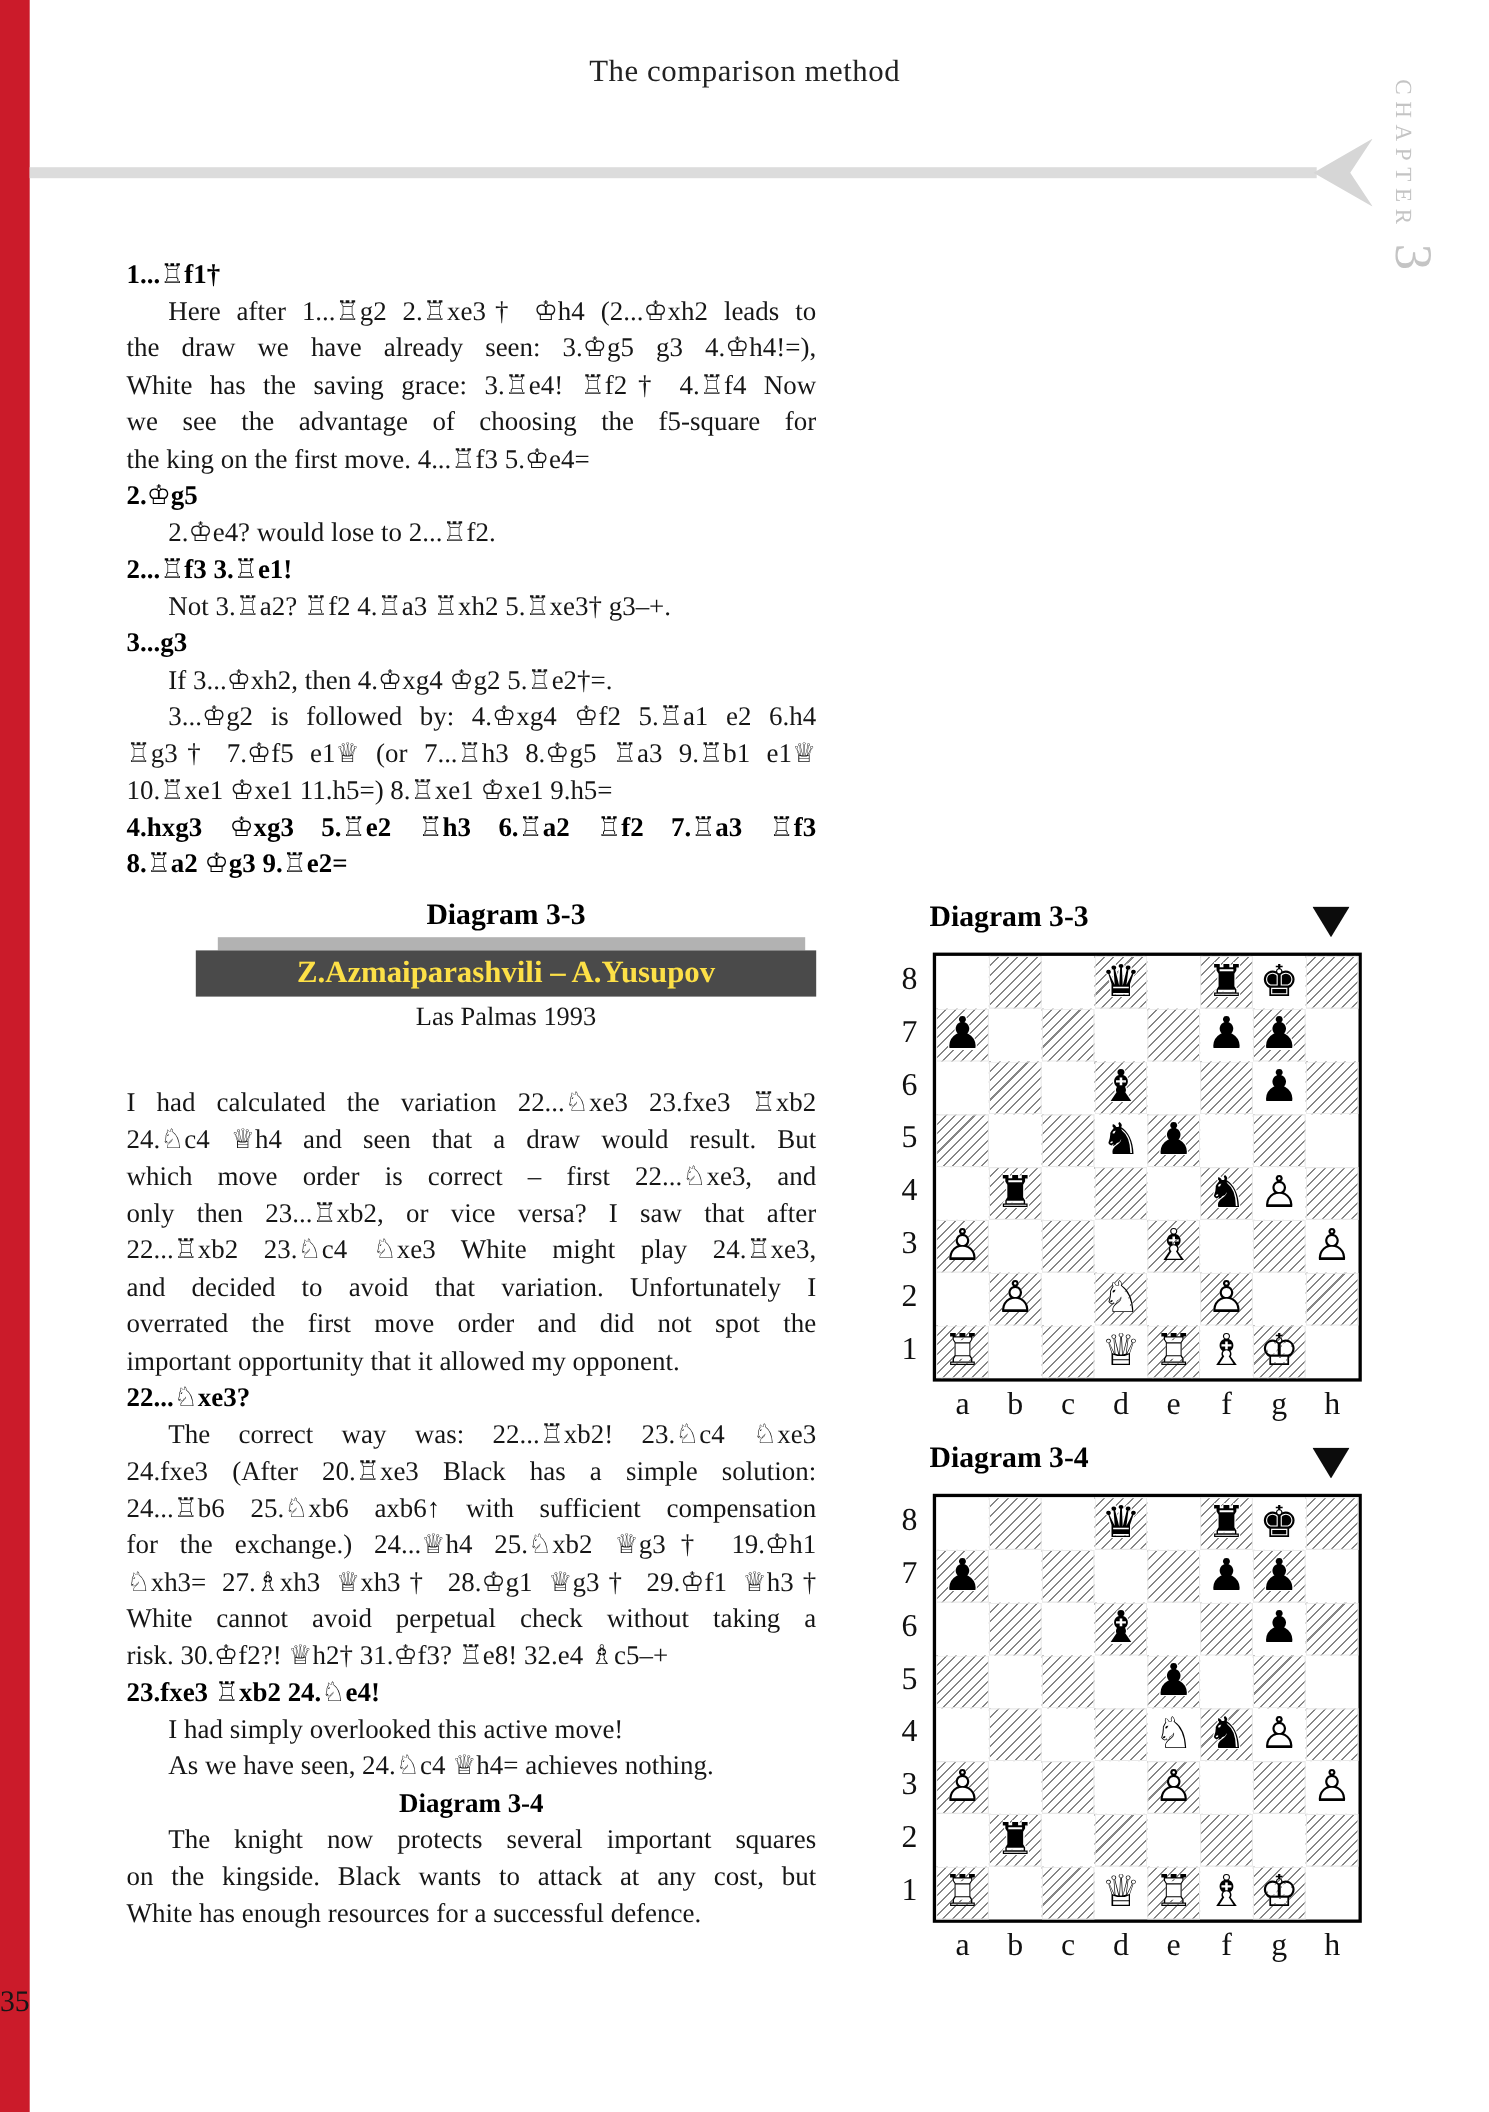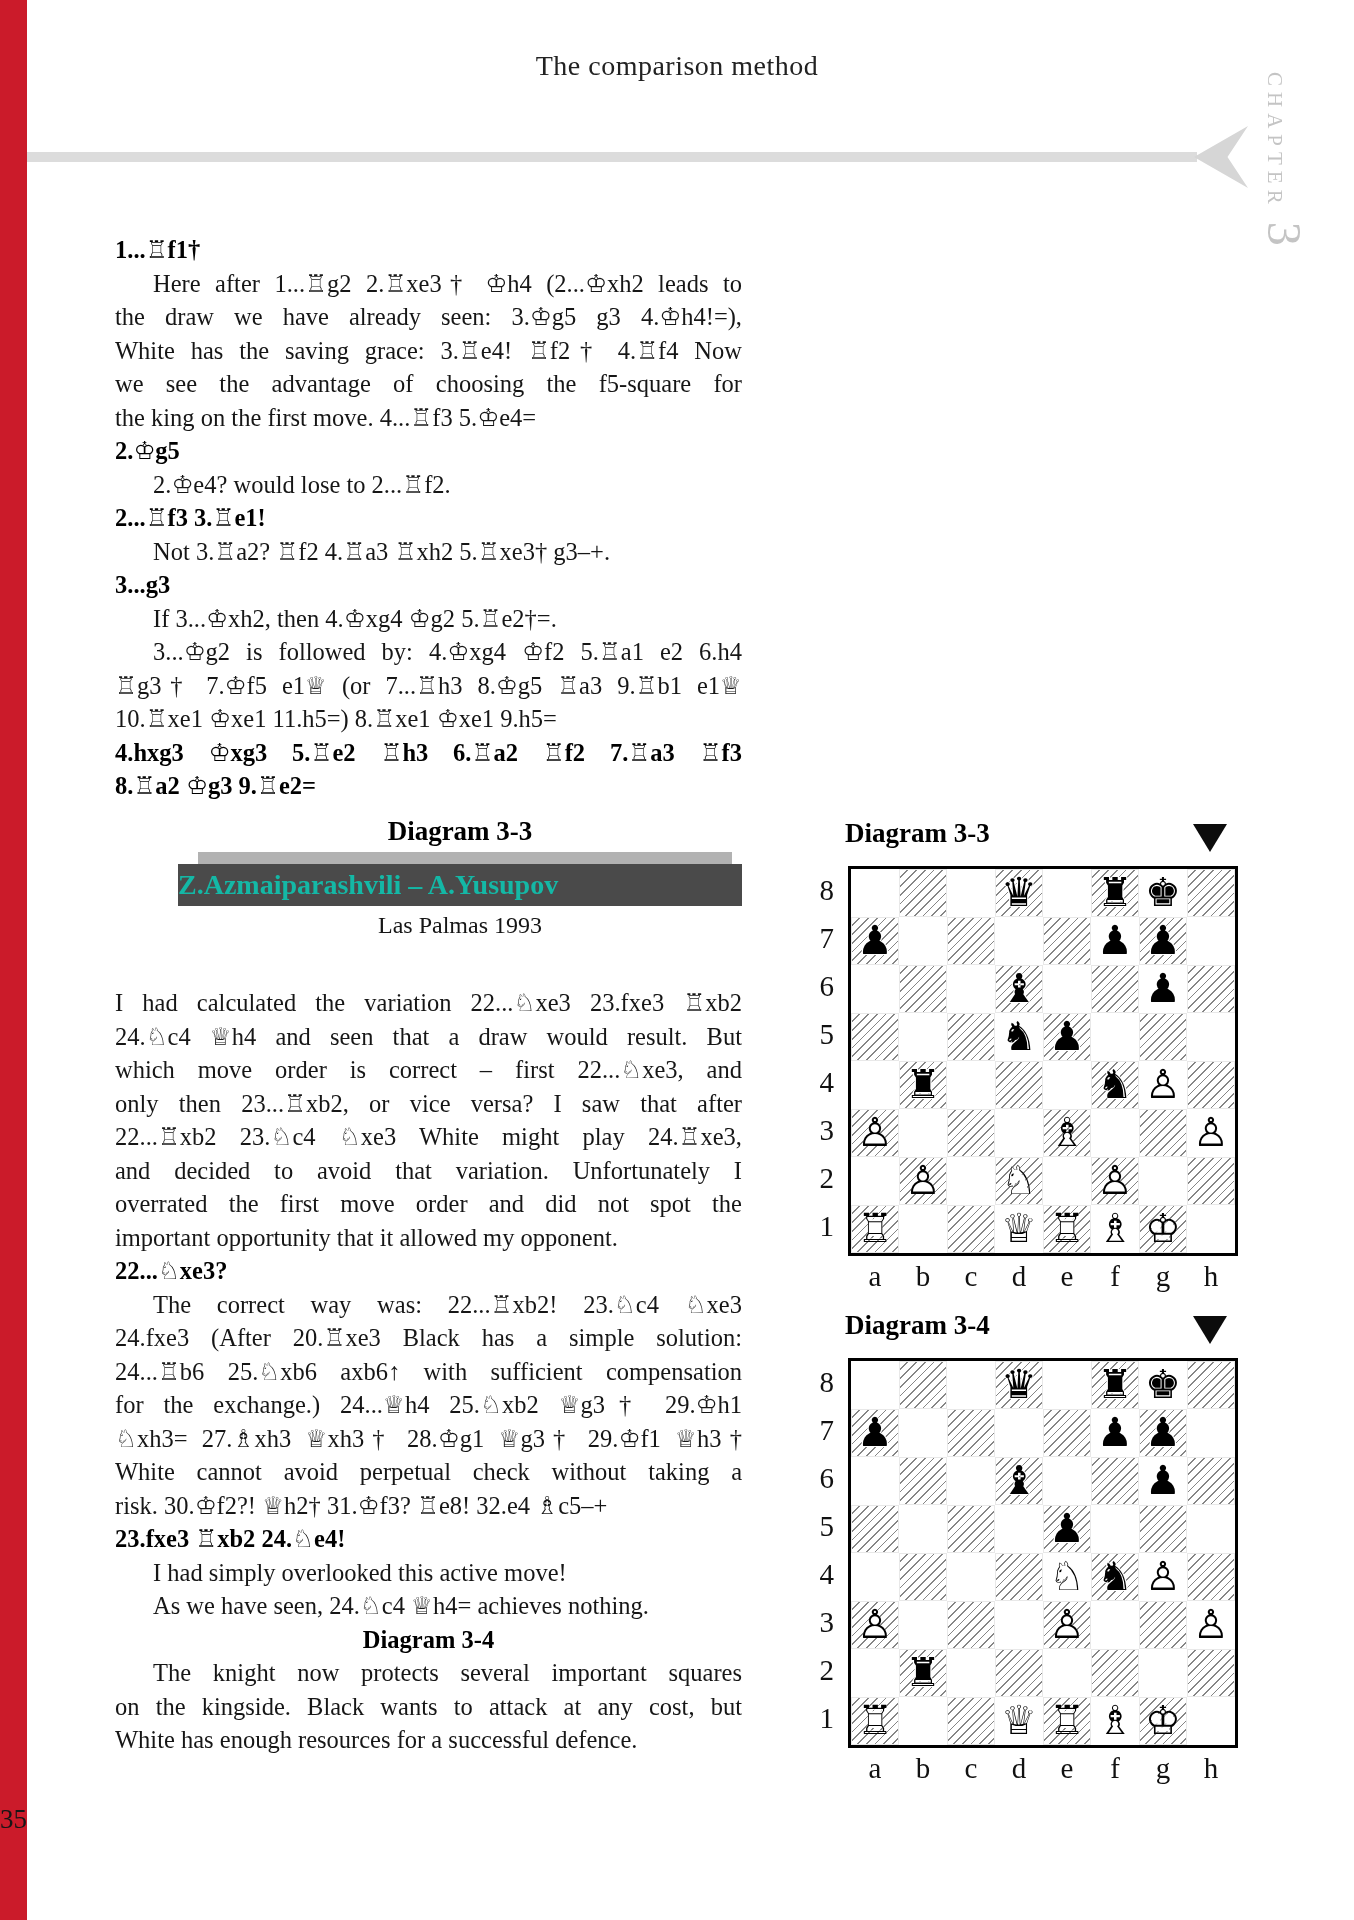--- a/index.html
+++ b/index.html
@@ -23,21 +23,21 @@
   .tb1{top:221px;} .tb2{top:974px;}
   .line{min-height:33.5px;}
   .line.b{font-weight:bold;color:#000;}
   .line.i{text-indent:38px;}
   .line.j{text-align:justify;text-align-last:justify;}
   .line.c{text-align:center;}
   .dheading{position:absolute;left:178px;top:816px;width:564px;text-align:center;
           font-weight:bold;font-size:27px;color:#000;}
   .matchbox{position:absolute;left:178px;top:852px;width:564px;}
   .matchstrip{height:12px;margin-left:20px;margin-right:10px;background:var(--strip);}
-  .matchname{height:42px;line-height:42px;background:var(--box);color:#14b8a6;
+  .matchname{height:42px;line-height:42px;background:var(--box);color:#fde047;text-align:center;
           font-weight:bold;font-size:28px;}
   .venue{position:absolute;left:178px;top:912px;width:564px;text-align:center;font-size:24px;}
   .pagenum{position:absolute;left:0;top:1804px;width:1354px;text-align:left;font-size:27px;font-family:Liberation Serif, serif;}
 
   .diagram{position:absolute;left:800px;width:480px;height:500px;}
   .d1{top:818px;} .d2{top:1310px;}
   .dlabel{position:absolute;left:45px;top:0;font-weight:bold;font-size:27px;color:#000;}
   .dtri{position:absolute;left:393px;top:6px;width:34px;height:28px;background:#0c0c0c;
         clip-path:polygon(0 0,100% 0,50% 100%);}
   .board{position:absolute;left:48px;top:48px;width:384px;height:384px;border:3px solid #000;
@@ -101,21 +101,21 @@
       <div class="line j">which move order is correct – first 22...♘xe3, and</div>
       <div class="line j">only then 23...♖xb2, or vice versa? I saw that after</div>
       <div class="line j">22...♖xb2 23.♘c4 ♘xe3 White might play 24.♖xe3,</div>
       <div class="line j">and decided to avoid that variation. Unfortunately I</div>
       <div class="line j">overrated the first move order and did not spot the</div>
       <div class="line">important opportunity that it allowed my opponent.</div>
       <div class="line b">22...♘xe3?</div>
       <div class="line i j">The correct way was: 22...♖xb2! 23.♘c4 ♘xe3</div>
       <div class="line j">24.fxe3 (After 20.♖xe3 Black has a simple solution:</div>
       <div class="line j">24...♖b6 25.♘xb6 axb6↑ with sufficient compensation</div>
-      <div class="line j">for the exchange.) 24...♕h4 25.♘xb2 ♕g3† 29.♔h1</div>
+      <div class="line j">for the exchange.) 24...♕h4 25.♘xb2 ♕g3† 19.♔h1</div>
       <div class="line j">♘xh3= 27.♗xh3 ♕xh3† 28.♔g1 ♕g3† 29.♔f1 ♕h3†</div>
       <div class="line j">White cannot avoid perpetual check without taking a</div>
       <div class="line">risk. 30.♔f2?! ♕h2† 31.♔f3? ♖e8! 32.e4 ♗c5–+</div>
       <div class="line b">23.fxe3 ♖xb2 24.♘e4!</div>
       <div class="line i">I had simply overlooked this active move!</div>
       <div class="line i">As we have seen, 24.♘c4 ♕h4= achieves nothing.</div>
       <div class="line b c">Diagram 3-4</div>
       <div class="line i j">The knight now protects several important squares</div>
       <div class="line j">on the kingside. Black wants to attack at any cost, but</div>
       <div class="line">White has enough resources for a successful defence.</div>

